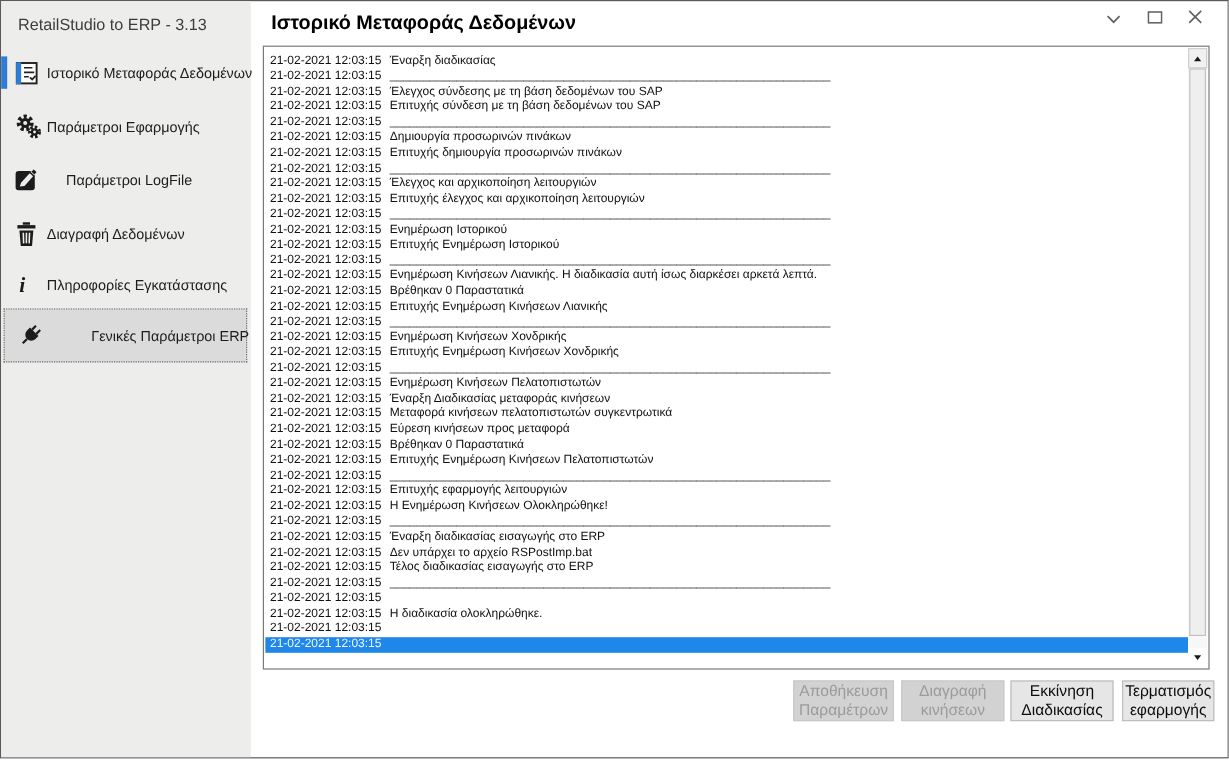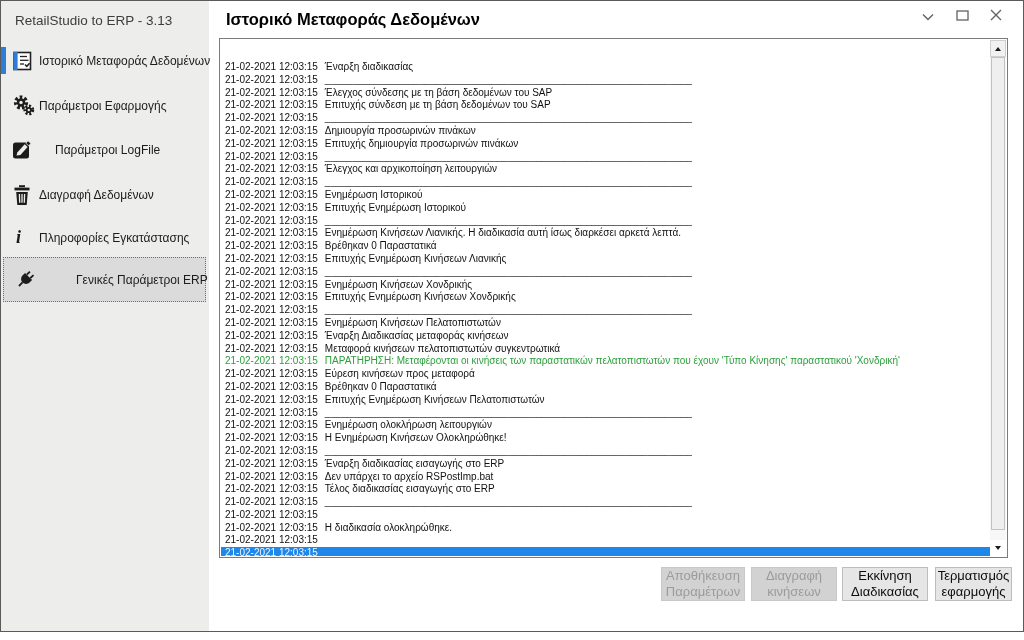--- a/index.html
+++ b/index.html
@@ -16,21 +16,21 @@
   .nav-icon { width:27px; min-width:27px; display:flex; align-items:center; justify-content:flex-start; }
   .i-it { font:italic bold 18px "Liberation Serif","DejaVu Serif",serif; color:#1a1a1a; padding-left:4px; }
 
   
   .main-title { position:absolute; left:225px; top:9px; font-size:16.5px; font-weight:bold; color:#000; }
   .win-controls { position:absolute; right:10px; top:4px; display:flex; }
   .win-btn { width:34px; height:22px; display:flex; align-items:center; justify-content:center; }
 
   
   .listbox { position:absolute; left:218px; top:37px; width:789px; height:520px; background:#fff; border:1px solid #7b7b7b; }
-  .log-list { position:absolute; left:1px; top:1px; bottom:1px; right:17px; overflow:hidden; padding-top:21px; }
+  .log-list { position:absolute; left:1px; top:1px; bottom:1px; right:17px; overflow:hidden; padding-top:5px; }
   .log-row { height:12.8px; line-height:12.8px; font-size:10px; color:#101010; white-space:nowrap; padding-left:4px; }
   .log-row .msg { margin-left:7px; }
   .log-row.separator .msg { letter-spacing:0; color:#2a2a2a; }
   .log-row.note { color:#2ca03c; }
   .log-row.selected { background:#1e87e9; color:#f0f6ff; }
 
   
   .sb { position:absolute; top:1px; bottom:1px; right:1px; width:16px; background:#f7f7f7; }
   .sb-up { position:absolute; top:0; left:0; right:0; height:17px; background:#f1f1f1; border:1px solid #cfcfcf; display:flex; align-items:center; justify-content:center; }
   .sb-down { position:absolute; bottom:0; left:0; right:0; height:16px; background:#ffffff; display:flex; align-items:center; justify-content:center; }
@@ -159,40 +159,40 @@
     <div class="log-list">
         <div class="log-row normal"><span class="ts">21-02-2021 12:03:15</span><span class="msg">Έναρξη διαδικασίας</span></div>
         <div class="log-row separator"><span class="ts">21-02-2021 12:03:15</span><span class="msg">__________________________________________________________________</span></div>
         <div class="log-row normal"><span class="ts">21-02-2021 12:03:15</span><span class="msg">Έλεγχος σύνδεσης με τη βάση δεδομένων του SAP</span></div>
         <div class="log-row normal"><span class="ts">21-02-2021 12:03:15</span><span class="msg">Επιτυχής σύνδεση με τη βάση δεδομένων του SAP</span></div>
         <div class="log-row separator"><span class="ts">21-02-2021 12:03:15</span><span class="msg">__________________________________________________________________</span></div>
         <div class="log-row normal"><span class="ts">21-02-2021 12:03:15</span><span class="msg">Δημιουργία προσωρινών πινάκων</span></div>
         <div class="log-row normal"><span class="ts">21-02-2021 12:03:15</span><span class="msg">Επιτυχής δημιουργία προσωρινών πινάκων</span></div>
         <div class="log-row separator"><span class="ts">21-02-2021 12:03:15</span><span class="msg">__________________________________________________________________</span></div>
         <div class="log-row normal"><span class="ts">21-02-2021 12:03:15</span><span class="msg">Έλεγχος και αρχικοποίηση λειτουργιών</span></div>
+        <div class="log-row normal"><span class="ts">21-02-2021 12:03:15</span><span class="msg">Επιτυχής έλεγχος και αρχικοποίηση λειτουργιών</span></div>
         <div class="log-row separator"><span class="ts">21-02-2021 12:03:15</span><span class="msg">__________________________________________________________________</span></div>
         <div class="log-row normal"><span class="ts">21-02-2021 12:03:15</span><span class="msg">Ενημέρωση Ιστορικού</span></div>
         <div class="log-row normal"><span class="ts">21-02-2021 12:03:15</span><span class="msg">Επιτυχής Ενημέρωση Ιστορικού</span></div>
         <div class="log-row separator"><span class="ts">21-02-2021 12:03:15</span><span class="msg">__________________________________________________________________</span></div>
         <div class="log-row normal"><span class="ts">21-02-2021 12:03:15</span><span class="msg">Ενημέρωση Κινήσεων Λιανικής. Η διαδικασία αυτή ίσως διαρκέσει αρκετά λεπτά.</span></div>
         <div class="log-row normal"><span class="ts">21-02-2021 12:03:15</span><span class="msg">Βρέθηκαν 0 Παραστατικά</span></div>
         <div class="log-row normal"><span class="ts">21-02-2021 12:03:15</span><span class="msg">Επιτυχής Ενημέρωση Κινήσεων Λιανικής</span></div>
         <div class="log-row separator"><span class="ts">21-02-2021 12:03:15</span><span class="msg">__________________________________________________________________</span></div>
         <div class="log-row normal"><span class="ts">21-02-2021 12:03:15</span><span class="msg">Ενημέρωση Κινήσεων Χονδρικής</span></div>
         <div class="log-row normal"><span class="ts">21-02-2021 12:03:15</span><span class="msg">Επιτυχής Ενημέρωση Κινήσεων Χονδρικής</span></div>
         <div class="log-row separator"><span class="ts">21-02-2021 12:03:15</span><span class="msg">__________________________________________________________________</span></div>
         <div class="log-row normal"><span class="ts">21-02-2021 12:03:15</span><span class="msg">Ενημέρωση Κινήσεων Πελατοπιστωτών</span></div>
         <div class="log-row normal"><span class="ts">21-02-2021 12:03:15</span><span class="msg">Έναρξη Διαδικασίας μεταφοράς κινήσεων</span></div>
         <div class="log-row normal"><span class="ts">21-02-2021 12:03:15</span><span class="msg">Μεταφορά κινήσεων πελατοπιστωτών συγκεντρωτικά</span></div>
-        <div class="log-row note"><span class="ts">21-02-2021 12:03:15</span><span class="msg">ΠΑΡΑΤΗΡΗΣΗ: Μεταφέρονται οι κινήσεις των παραστατικών πελατοπιστωτών που έχουν 'Τύπο Κίνησης' παραστατικού 'Χονδρική'</span></div>
         <div class="log-row normal"><span class="ts">21-02-2021 12:03:15</span><span class="msg">Εύρεση κινήσεων προς μεταφορά</span></div>
         <div class="log-row normal"><span class="ts">21-02-2021 12:03:15</span><span class="msg">Βρέθηκαν 0 Παραστατικά</span></div>
         <div class="log-row normal"><span class="ts">21-02-2021 12:03:15</span><span class="msg">Επιτυχής Ενημέρωση Κινήσεων Πελατοπιστωτών</span></div>
         <div class="log-row separator"><span class="ts">21-02-2021 12:03:15</span><span class="msg">__________________________________________________________________</span></div>
-        <div class="log-row normal"><span class="ts">21-02-2021 12:03:15</span><span class="msg">Ενημέρωση ολοκλήρωση λειτουργιών</span></div>
+        <div class="log-row normal"><span class="ts">21-02-2021 12:03:15</span><span class="msg">Επιτυχής εφαρμογής λειτουργιών</span></div>
         <div class="log-row normal"><span class="ts">21-02-2021 12:03:15</span><span class="msg">Η Ενημέρωση Κινήσεων Ολοκληρώθηκε!</span></div>
         <div class="log-row separator"><span class="ts">21-02-2021 12:03:15</span><span class="msg">__________________________________________________________________</span></div>
         <div class="log-row normal"><span class="ts">21-02-2021 12:03:15</span><span class="msg">Έναρξη διαδικασίας εισαγωγής στο ERP</span></div>
         <div class="log-row normal"><span class="ts">21-02-2021 12:03:15</span><span class="msg">Δεν υπάρχει το αρχείο RSPostImp.bat</span></div>
         <div class="log-row normal"><span class="ts">21-02-2021 12:03:15</span><span class="msg">Τέλος διαδικασίας εισαγωγής στο ERP</span></div>
         <div class="log-row separator"><span class="ts">21-02-2021 12:03:15</span><span class="msg">__________________________________________________________________</span></div>
         <div class="log-row normal"><span class="ts">21-02-2021 12:03:15</span><span class="msg"></span></div>
         <div class="log-row normal"><span class="ts">21-02-2021 12:03:15</span><span class="msg">Η διαδικασία ολοκληρώθηκε.</span></div>
         <div class="log-row normal"><span class="ts">21-02-2021 12:03:15</span><span class="msg"></span></div>
         <div class="log-row selected"><span class="ts">21-02-2021 12:03:15</span><span class="msg"></span></div>

